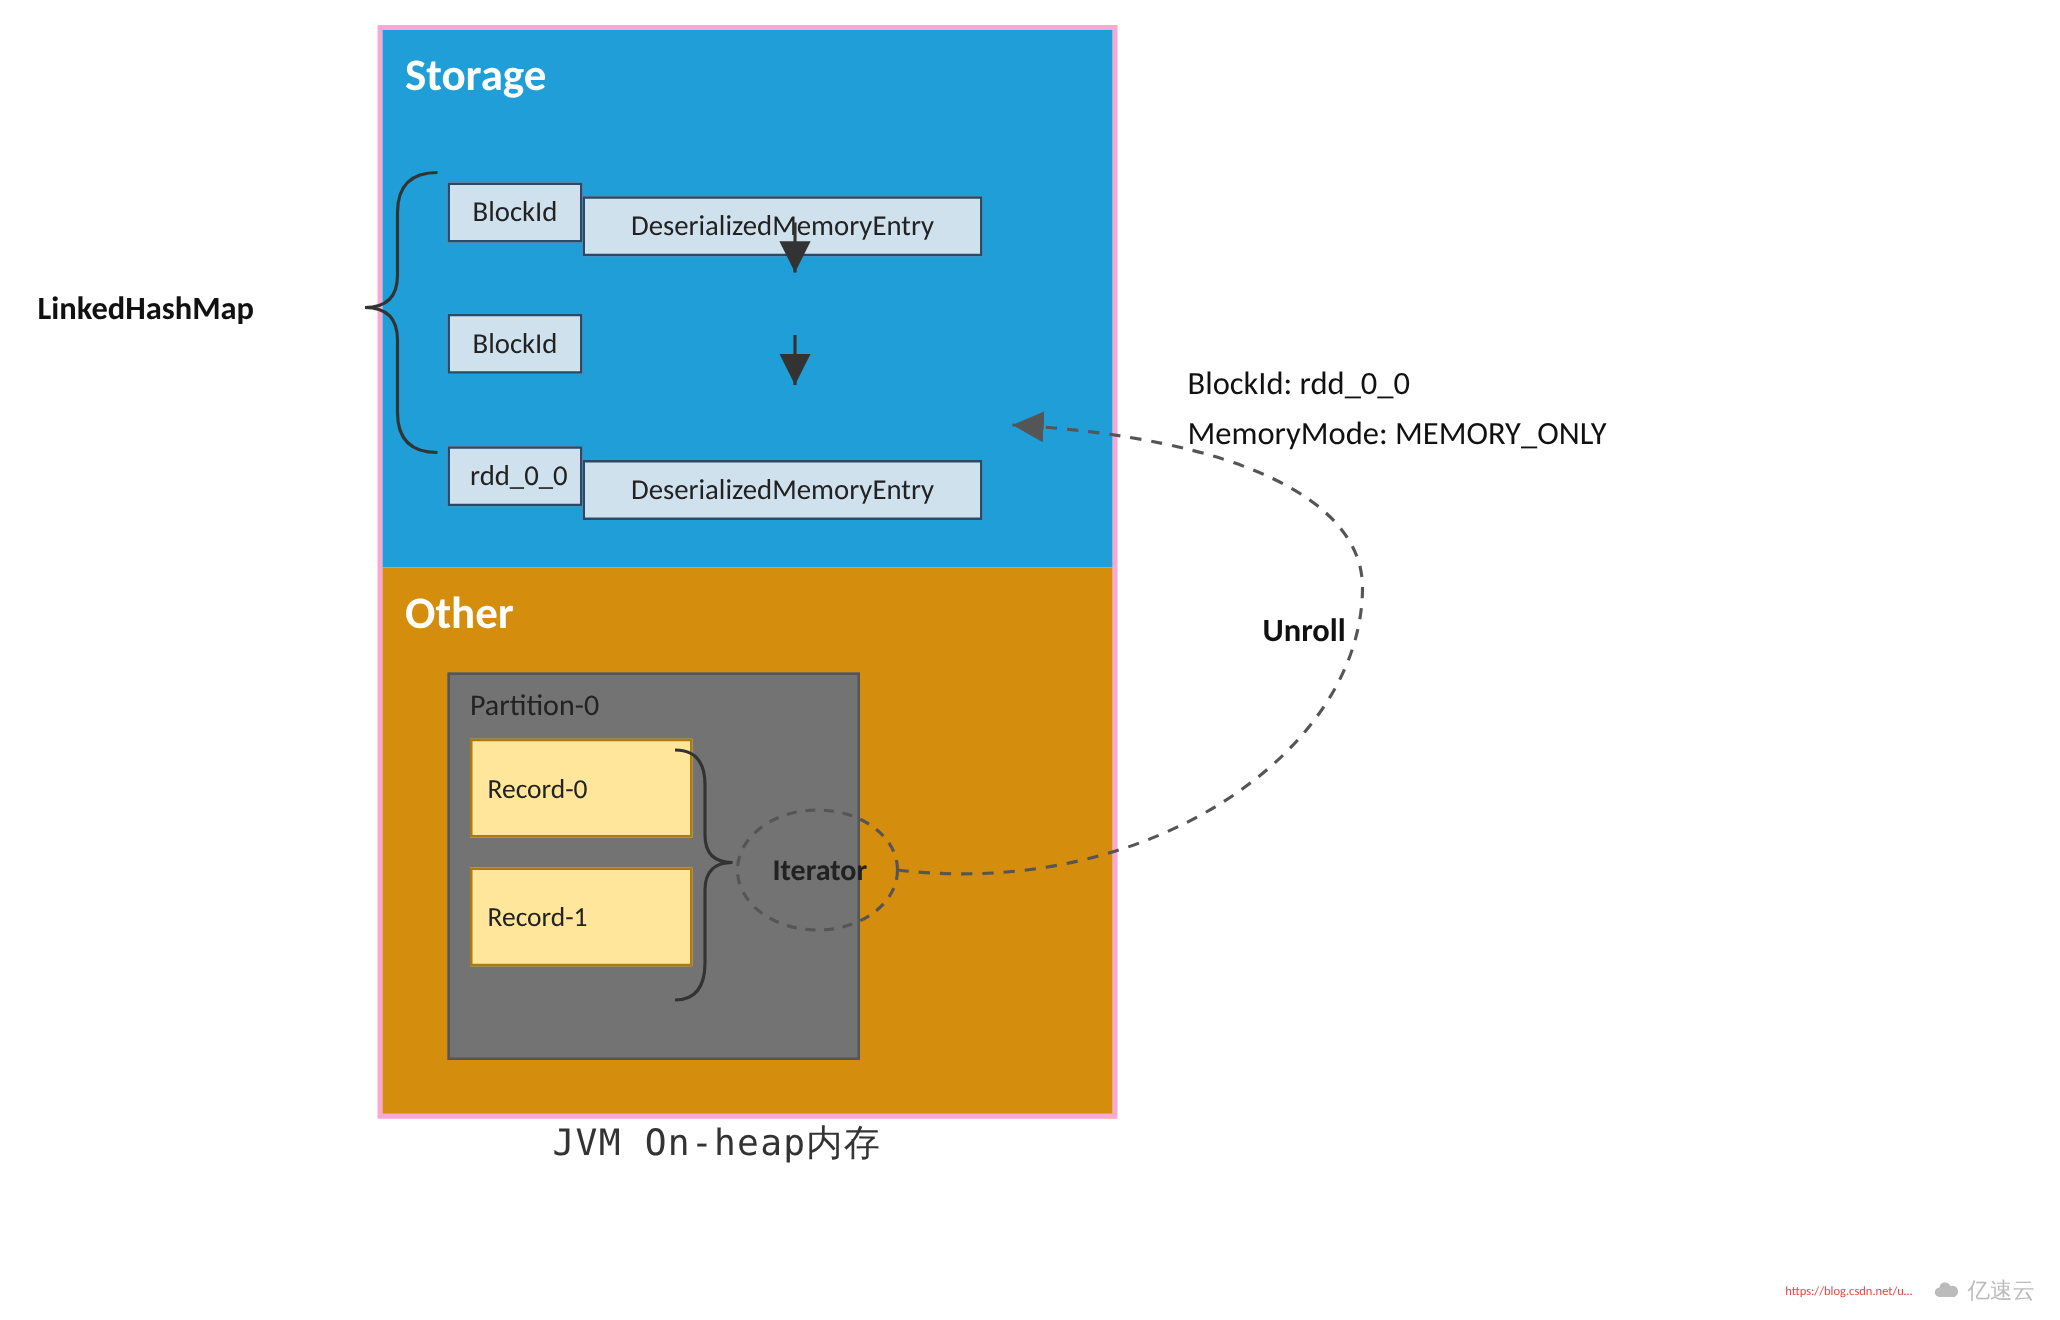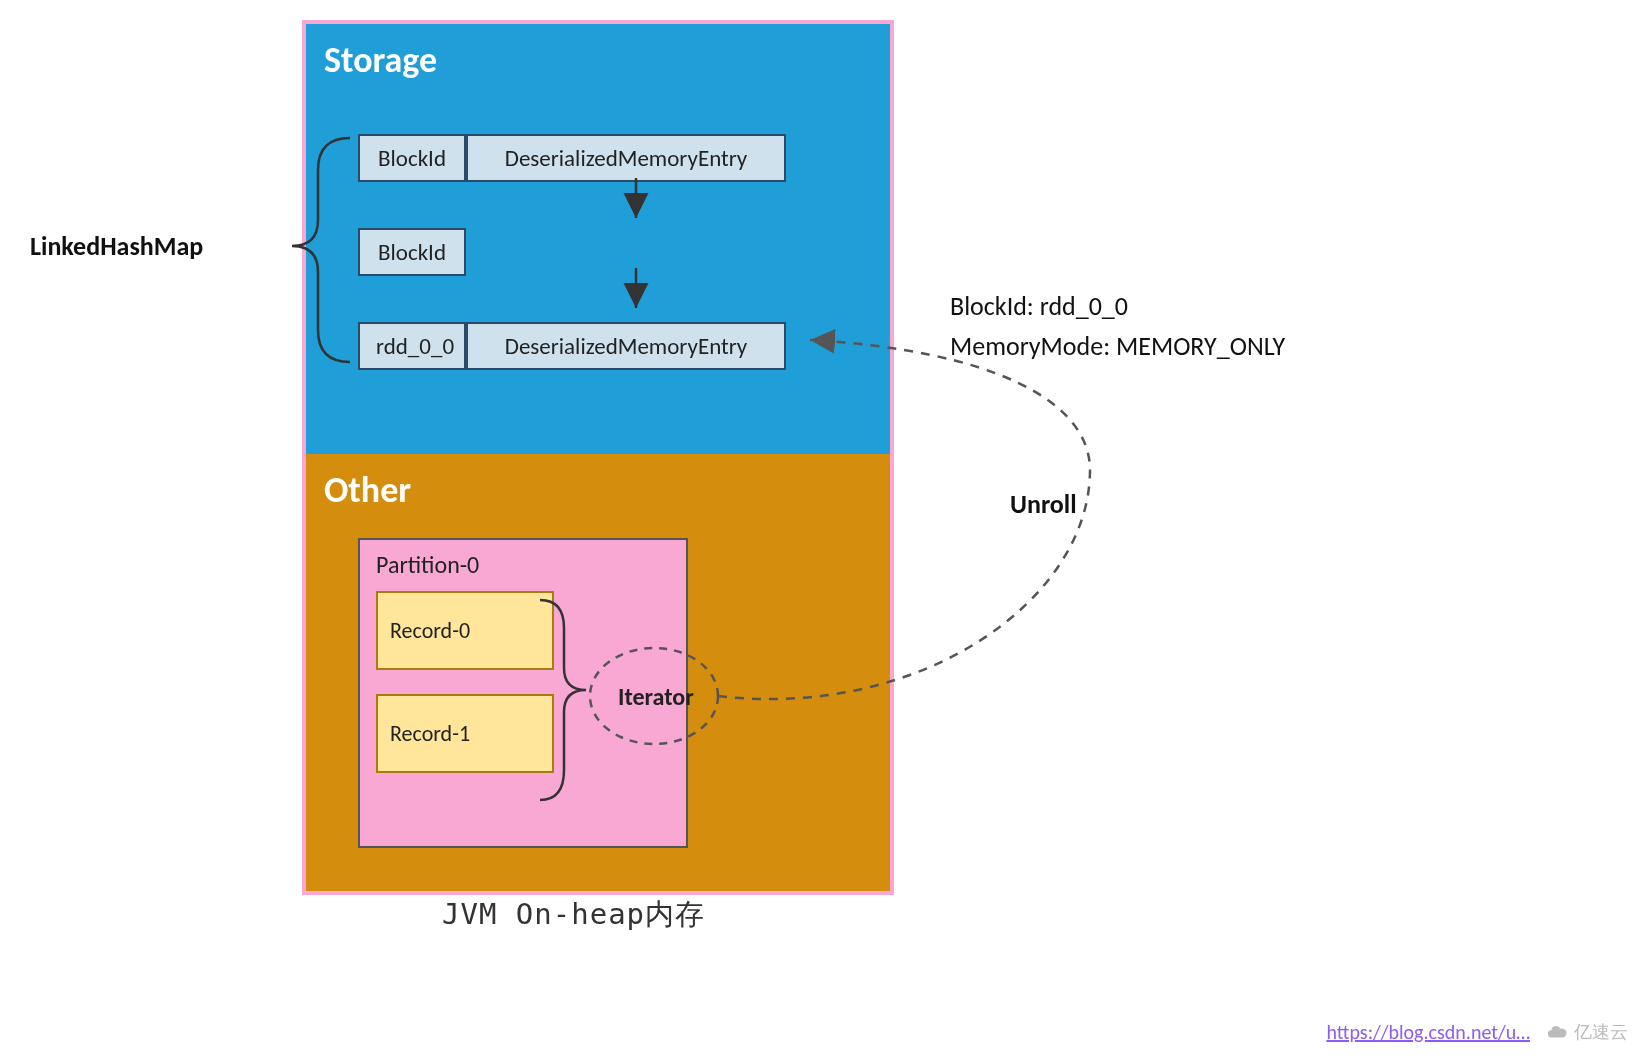--- a/index.html
+++ b/index.html
@@ -47,36 +47,36 @@
   .cell {
     background: #cfe1ec;
     border: 2px solid #2a4a6a;
     padding: 8px 16px;
     font-size: 23px;
     color: #222;
     text-align: center;
     box-sizing: border-box;
   }
   .key-cell { width: 108px; }
-  .val-cell { width: 320px; }
+  .val-cell { width: 320px; margin-top: 23px; }
   .other {
     background: #d48d0d;
     width: 100%;
     height: 437px;
     box-sizing: border-box;
     padding: 14px 18px;
     position: relative;
   }
   .partition {
     position: absolute;
     left: 52px;
     top: 84px;
     width: 330px;
     height: 310px;
-    background: #f9a8d4;
+    background: #737373;
     border: 2px solid #555;
     box-sizing: border-box;
     padding: 10px 16px;
   }
   .partition-title {
     font-size: 24px;
     color: #222;
   }
   .records {
     margin-top: 12px;
@@ -127,21 +127,21 @@
   .watermark {
     position: absolute;
     right: 20px;
     bottom: 12px;
     color: #bbb;
     font-size: 18px;
     display: flex;
     align-items: center;
     gap: 6px;
   }
-  .watermark .faint { color: #8b5cf6; font-size: 20px; margin-right: 10px; text-decoration: underline; }
+  .watermark .faint { color: #ef4444; font-size: 10px; margin-right: 10px; }
   svg.overlay {
     position: absolute;
     left: 0; top: 0;
     width: 1648px;
     height: 1056px;
     pointer-events: none;
   }
 </style>
 </head>
 <body>

